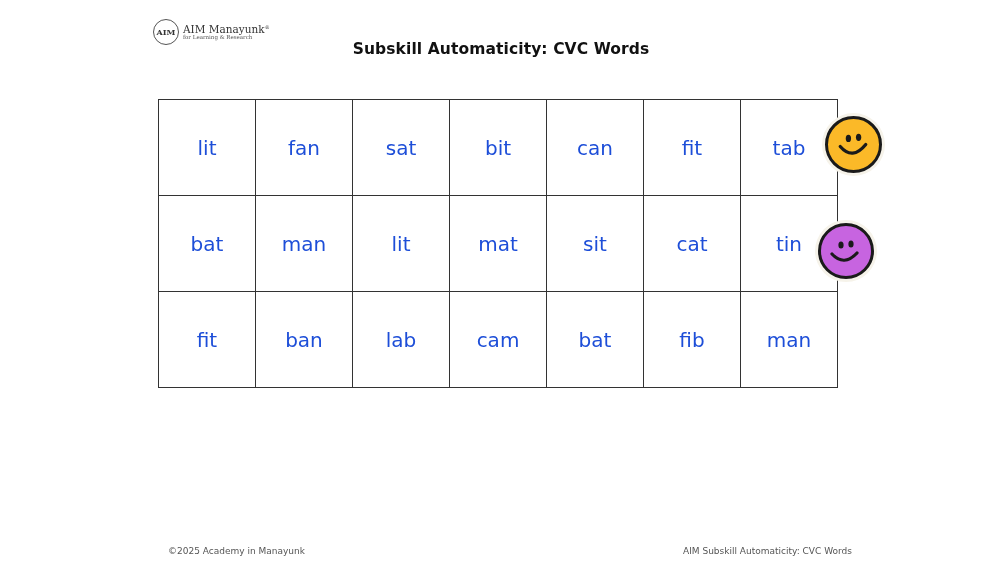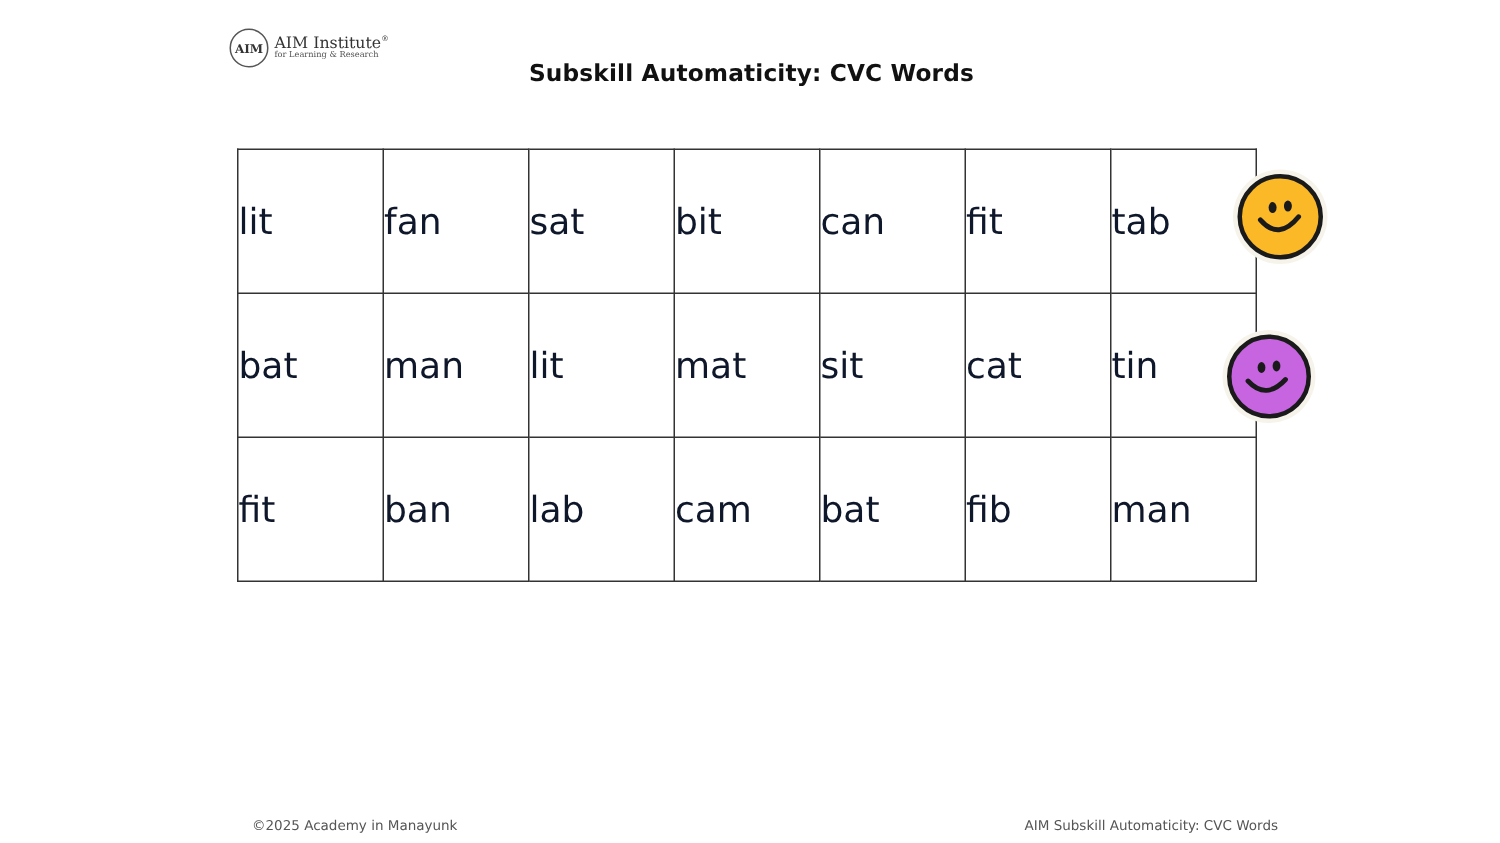--- a/index.html
+++ b/index.html
@@ -13,40 +13,40 @@
                 box-sizing: border-box; }
   .logo-text { display: flex; flex-direction: column; line-height: 1; }
   .logo-name { font-family: "DejaVu Serif", serif; font-size: 10.5px; color: #333; }
   .logo-name sup { font-size: 5px; }
   .logo-sub { font-family: "DejaVu Serif", serif; font-size: 5.5px; color: #555; margin-top: 1px; }
 
   .title { position: absolute; left: 0; width: 1002px; top: 40px; text-align: center;
            font-family: "DejaVu Sans", sans-serif; font-weight: bold; font-size: 15.5px; color: #111; letter-spacing: 0.1px; }
 
   .grid { position: absolute; left: 158px; top: 99px; border-collapse: collapse; }
-  .grid td { width: 96px; height: 95px; border: 1px solid #333; vertical-align: middle;
-             font-family: "DejaVu Sans", sans-serif; font-size: 24px; color: #0f172a; padding: 0; }
+  .grid td { width: 96px; height: 95px; border: 1px solid #333; text-align: center; vertical-align: middle;
+             font-family: "DejaVu Sans", sans-serif; font-size: 20px; color: #1d4ed8; padding: 0; }
 
   .smiley { position: absolute; border-radius: 50%; box-sizing: border-box;
             border: 3px solid #1a1a1a; box-shadow: 0 0 0 3px #f6f3ea; }
   .smiley svg { position: absolute; left: 0; top: 0; width: 100%; height: 100%; }
   .smiley-yellow { left: 825px; top: 116px; width: 57px; height: 57px; background: #fbb928; }
   .smiley-purple { left: 818px; top: 223px; width: 56px; height: 56px; background: #c764e0; }
 
   .footer { position: absolute; top: 546px; font-family: "DejaVu Sans", sans-serif; font-size: 9px; color: #555; }
   .footer-left { left: 168px; }
   .footer-right { right: 148px; }
 </style>
 </head>
 <body>
 
 <div class="logo">
   <div class="logo-badge">AIM</div>
   <div class="logo-text">
-    <span class="logo-name"><span>AIM Institute</span><sup>®</sup></span>
+    <span class="logo-name"><span>AIM Manayunk</span><sup>®</sup></span>
     <span class="logo-sub">for Learning &amp; Research</span>
   </div>
 </div>
 
 <div class="title">Subskill Automaticity: CVC Words</div>
 
 <table class="grid">
   <tbody>
     <tr>
       <td>lit</td>

